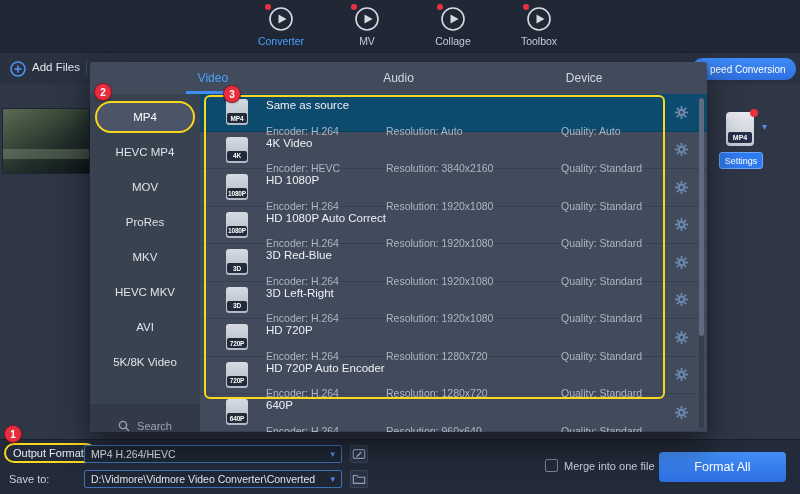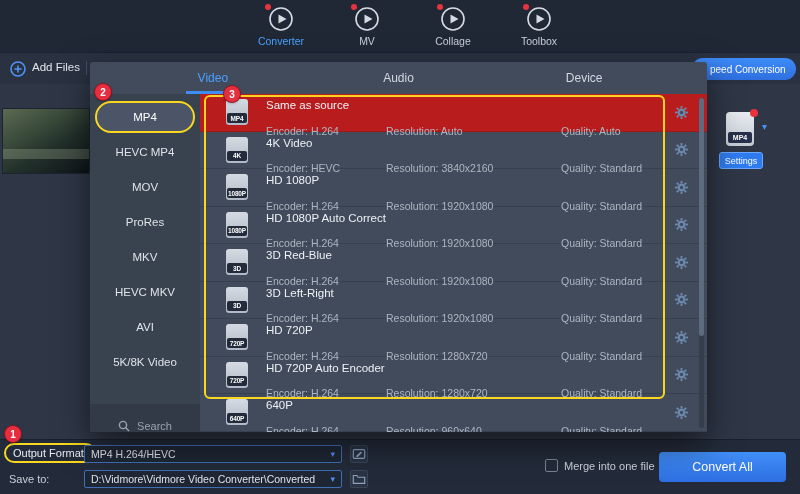--- a/index.html
+++ b/index.html
@@ -55,21 +55,21 @@
   .side-item{height:32px;margin:3px 5px;border:2px solid transparent;border-radius:17px;display:flex;align-items:center;
              justify-content:center;color:#dfe3ea;font-size:11.5px;box-sizing:border-box;cursor:pointer;}
   .side-item.is-active{background:#4b5567;border-color:#f8d71e;color:#fff;}
   .side-search{height:28px;background:#323a47;display:flex;align-items:flex-end;justify-content:center;gap:7px;
                color:#9aa3b2;font-size:11px;cursor:pointer;}
 
   .list{flex:1;position:relative;background:#414b5b;overflow:hidden;}
   .list-rows{position:absolute;inset:0;}
   .preset-row{height:37.5px;display:flex;align-items:center;padding-left:26px;box-sizing:border-box;
               border-bottom:1px solid rgba(0,0,0,.14);position:relative;cursor:pointer;}
-  .preset-row.is-active{background:#b91c1c;}
+  .preset-row.is-active{background:#0c4a6e;}
   .row-icon{width:22px;height:26px;margin-right:18px;background:linear-gradient(#d6dbe2,#b0b9c5);border-radius:3px;
             position:relative;flex:0 0 auto;}
   .row-icon span{position:absolute;bottom:2px;left:1px;right:1px;height:10px;background:#232b3a;border-radius:2px;
                  color:#fff;font-size:6.5px;font-weight:bold;letter-spacing:-.2px;display:flex;align-items:center;justify-content:center;}
   .row-main{position:relative;flex:1;height:100%;}
   .row-title{position:absolute;left:0;top:5px;font-size:11.5px;color:#eef1f5;white-space:nowrap;}
   .row-sub{position:absolute;left:0;bottom:6px;width:100%;font-size:10.5px;color:#aeb6c2;}
   .sub-enc{position:absolute;left:0;white-space:nowrap;}
   .sub-res{position:absolute;left:120px;white-space:nowrap;}
   .sub-qual{position:absolute;left:295px;white-space:nowrap;}
@@ -535,21 +535,21 @@
     <div class="icon-btn ib2">
       <svg width="14" height="14" viewBox="0 0 16 16">
         <path d="M1.5 4 h4 l1.5 2 h7.5 v7 h-13 z" fill="none" stroke="#8fa3c0" stroke-width="1.3"></path>
       </svg>
     </div>
     <div class="merge">
       <span class="cb"></span>
       <span>Merge into one file</span>
     </div>
     <div class="convert">
-      <span>Convert All</span>
+      <span>Format All</span>
     </div>
   </div>
 
   <div class="num-badge" style="left:5px;top:426px;">1</div>
   <div class="num-badge" style="left:95px;top:84px;">2</div>
   <div class="num-badge" style="left:224px;top:86px;">3</div>
 
 </div>
 
 </body></html>

